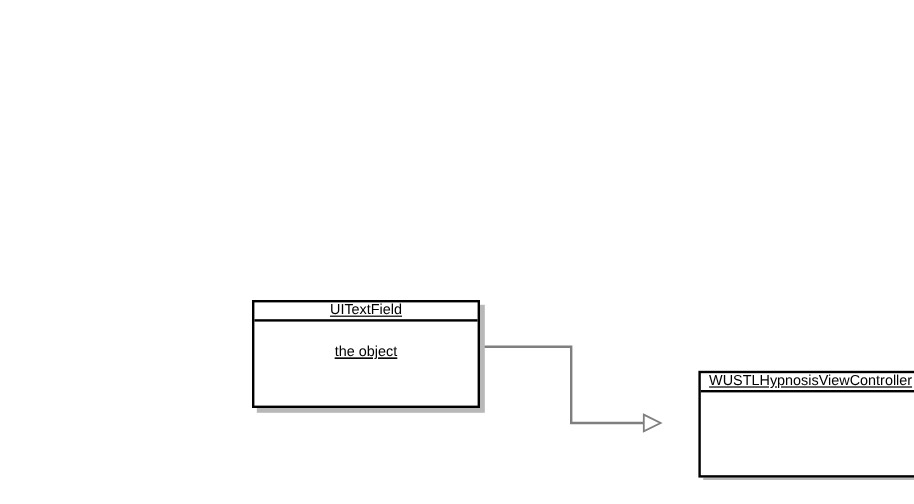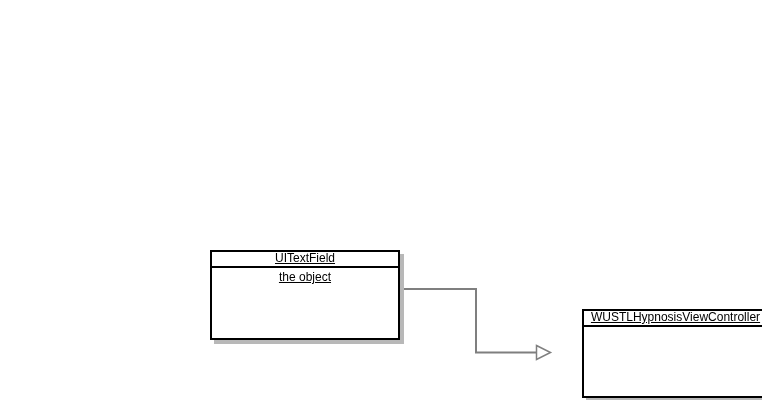--- a/index.html
+++ b/index.html
@@ -52,21 +52,21 @@
     white-space: nowrap;
   }
   .node-header span,
   .node-body span {
     text-decoration: underline;
   }
   .node-body {
     text-align: center;
     font-size: 12px;
     line-height: 14px;
-    padding-top: 2px;
+    padding-top: 18px;
     white-space: nowrap;
     text-decoration: underline;
   }
 </style>
 </head>
 <body>
 
 <div class="canvas">
 
   <svg class="connector-layer" viewBox="0 0 762 420" xmlns="http://www.w3.org/2000/svg">

